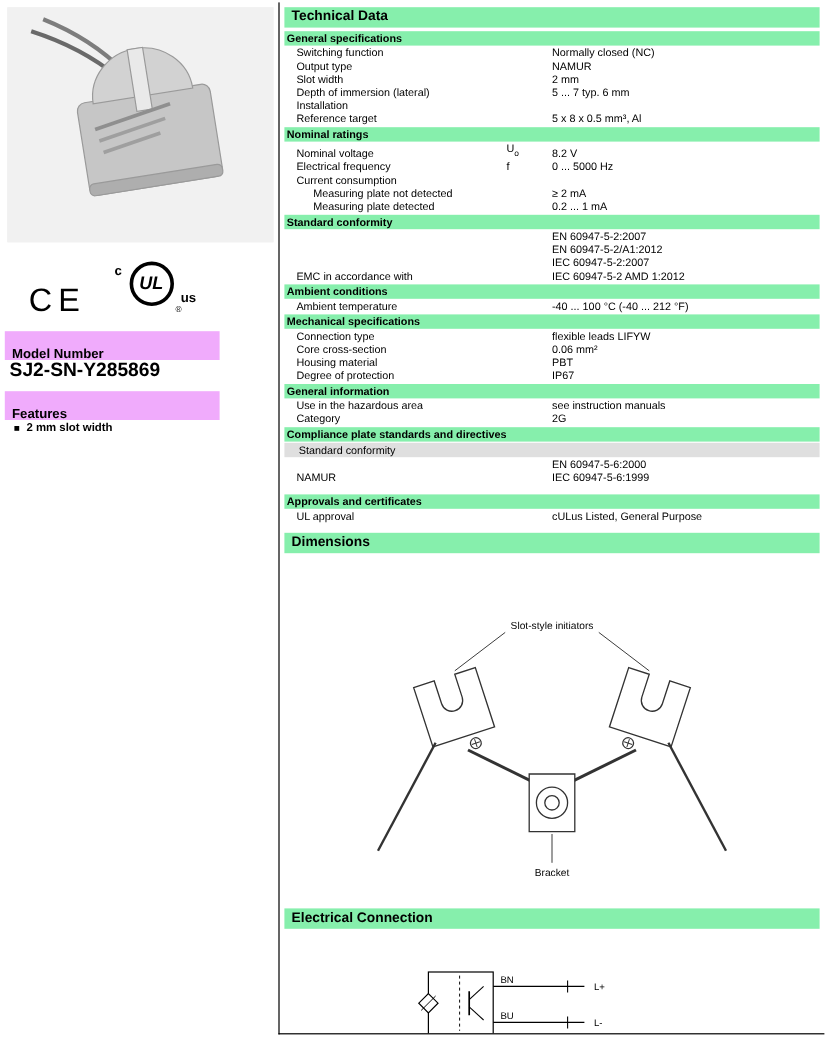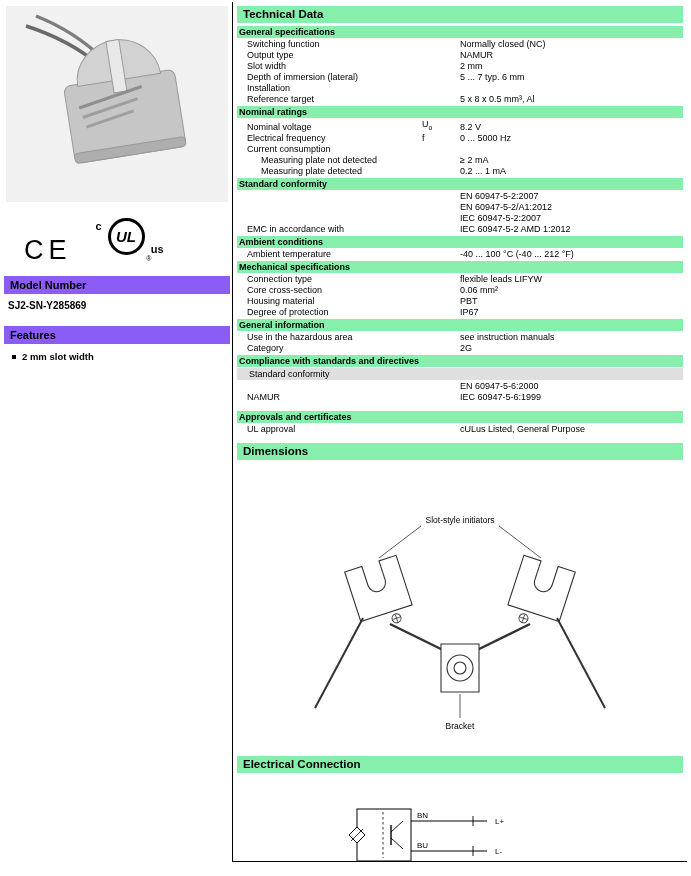--- a/index.html
+++ b/index.html
@@ -30,26 +30,26 @@
     position:absolute; left:2px; top:2px; width:37px; height:37px;
     border:3px solid #000; border-radius:50%;
     display:flex; align-items:center; justify-content:center;
     font-weight:bold; font-size:15px; font-style:italic;
   }
   .ul-c  { position:absolute; left:-10px; top:4px;  font-size:11px; font-weight:bold; }
   .ul-us { position:absolute; right:-16px; bottom:3px; font-size:11px; font-weight:bold;padding-left:24px; }
   .ul-reg{ position:absolute; right:-4px; bottom:-4px; font-size:7px; }
 
   .side-bar {
-    position:absolute; left:0; width:226px; height:18px;
-    background:#8b5cf6; font-size:11px; font-weight:bold;
-    padding:2px 6px; line-height:14px;
+    position:absolute; left:0; width:179px; height:18px;
+    background:#f0abfc; font-size:11px; font-weight:bold;
+    padding:12px 6px; line-height:14px;
   }
   .model-bar   { top:272px; }
-  .model-value { position:absolute; left:4px; top:296px; font-size:10px; font-weight:bold; }
+  .model-value { position:absolute; left:4px; top:296px; font-size:16px; font-weight:bold; }
   .features-bar{ top:322px; }
   .feature-item{
     position:absolute; left:8px; top:347px; font-size:9.5px; font-weight:bold;
     display:flex; align-items:center; gap:6px;
   }
   .bullet { width:4px; height:4px; background:#000; display:inline-block; }
 
   
   .right-col {
     position:absolute; left:232px; top:2px; width:455px; height:860px;
@@ -235,21 +235,21 @@
       <div class="spec-row">
         <span class="spec-label ind1">Use in the hazardous area</span>
         <span class="spec-symbol"></span>
         <span class="spec-value">see instruction manuals</span>
       </div>
       <div class="spec-row">
         <span class="spec-label ind1">Category</span>
         <span class="spec-symbol"></span>
         <span class="spec-value">2G</span>
       </div>
-      <div class="spec-header">Compliance with standards and directives</div>
+      <div class="spec-header">Compliance plate standards and directives</div>
       <div class="spec-subheader">Standard conformity</div>
       <div class="spec-row">
         <span class="spec-label ind1">NAMUR</span>
         <span class="spec-symbol"></span>
         <span class="spec-value">EN 60947-5-6:2000
 IEC 60947-5-6:1999</span>
       </div>
       <div class="spec-gap"></div>
       <div class="spec-header">Approvals and certificates</div>
       <div class="spec-row">

